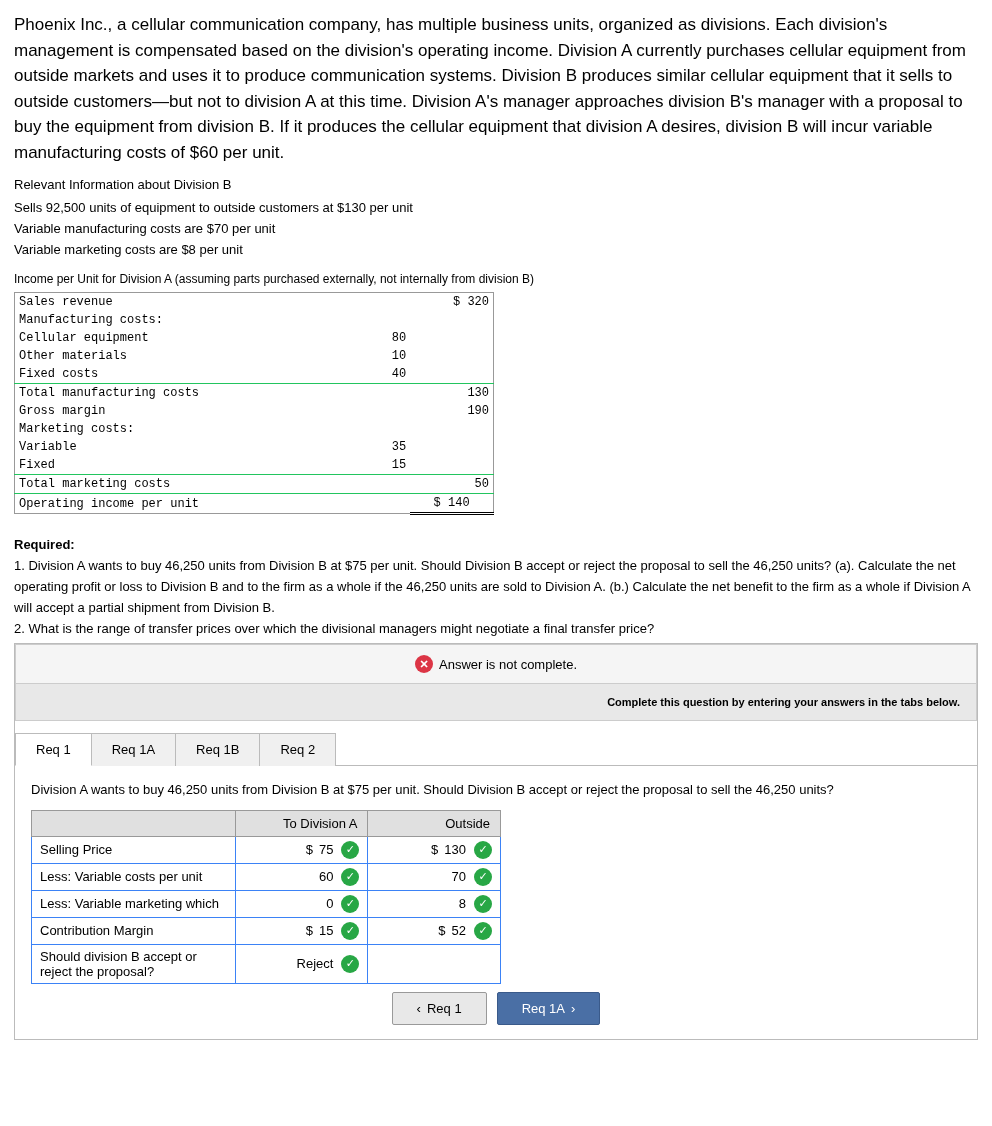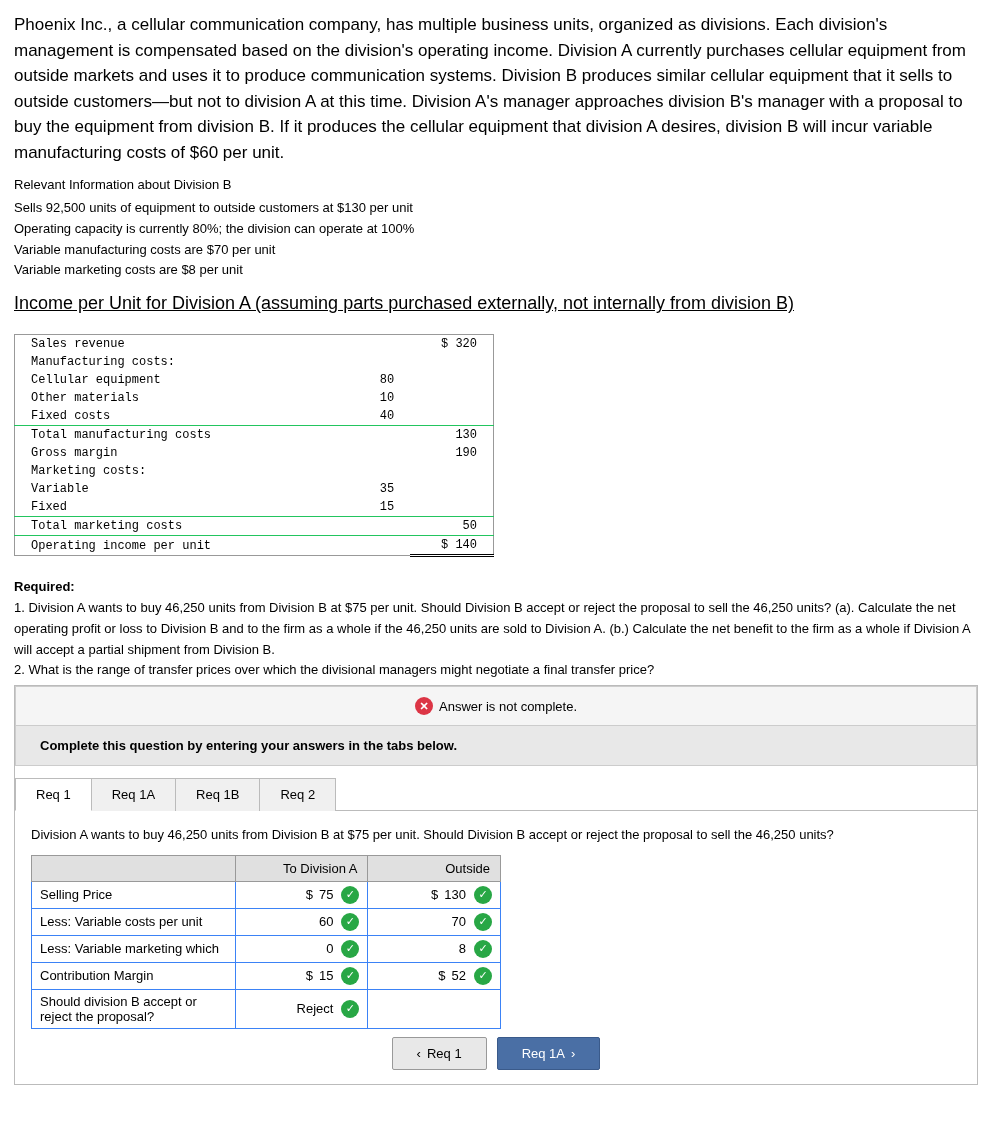--- a/index.html
+++ b/index.html
@@ -21,52 +21,52 @@
       margin-bottom: 6px;
     }
     .info-list {
       margin-bottom: 12px;
     }
     .info-list p {
       font-size: 13px;
       line-height: 1.6;
     }
     .income-label {
-      font-size: 18px;
-      margin-bottom: 20px;
-      text-decoration: underline;
+      font-size: 12px;
+      margin-bottom: 6px;
     }
     .income-table {
       border: 1px solid #999;
       width: 480px;
       font-family: 'Courier New', Courier, monospace;
       font-size: 12px;
       border-collapse: collapse;
       margin-bottom: 20px;
     }
     .income-table td {
-      padding: 2px 16px;
+      padding: 2px 4px;
       border: none;
     }
     .income-table tr td:first-child {
       width: 300px;
     }
     .income-table tr td:nth-child(2) {
       width: 80px;
       text-align: right;
     }
     .income-table tr td:nth-child(3) {
       width: 80px;
       text-align: right;
     }
     .income-table .top-border td {
       border-top: 1px solid #22c55e;
     }
     .income-table .double-underline td:nth-child(3) {
       border-bottom: 3px double #000;
+      text-align: center;
     }
     .required-section {
       margin-bottom: 4px;
     }
     .required-section p {
       font-size: 13px;
       line-height: 1.6;
     }
     .answer-banner {
       background: #f5f5f5;
@@ -89,24 +89,25 @@
       background: #dc3545;
       border-radius: 50%;
       color: #fff;
       font-size: 11px;
       font-weight: bold;
     }
     .complete-banner {
       background: #e8e8e8;
       border: 1px solid #ccc;
       border-top: none;
-      padding: 12px 24px;
-      font-size: 13px;
+      padding: 12px 16px;
+      font-size: 11px;
       font-weight: bold;
       margin-bottom: 12px;
+      text-align: right;
     }
     .outer-box {
       border: 1px solid #bbb;
       margin-bottom: 12px;
     }
     .tabs-row {
       display: flex;
       border-bottom: 1px solid #bbb;
       background: #fff;
     }
@@ -206,21 +207,20 @@
     }
   </style>
 </head>
 <body>
 
 <p class="intro-text">Phoenix Inc., a cellular communication company, has multiple business units, organized as divisions. Each division's management is compensated based on the division's operating income. Division A currently purchases cellular equipment from outside markets and uses it to produce communication systems. Division B produces similar cellular equipment that it sells to outside customers—but not to division A at this time. Division A's manager approaches division B's manager with a proposal to buy the equipment from division B. If it produces the cellular equipment that division A desires, division B will incur variable manufacturing costs of $60 per unit.</p>
 
 <p class="section-title">Relevant Information about Division B</p>
 <div class="info-list">
   <p>Sells 92,500 units of equipment to outside customers at $130 per unit</p>
-  <p>Operating capacity is currently 80%; the division can operate at 100%</p>
   <p>Variable manufacturing costs are $70 per unit</p>
   <p>Variable marketing costs are $8 per unit</p>
 </div>
 
 <p class="income-label">Income per Unit for Division A (assuming parts purchased externally, not internally from division B)</p>
 
 <table class="income-table">
   <tbody>
       <tr>
     <td>Sales revenue</td>

